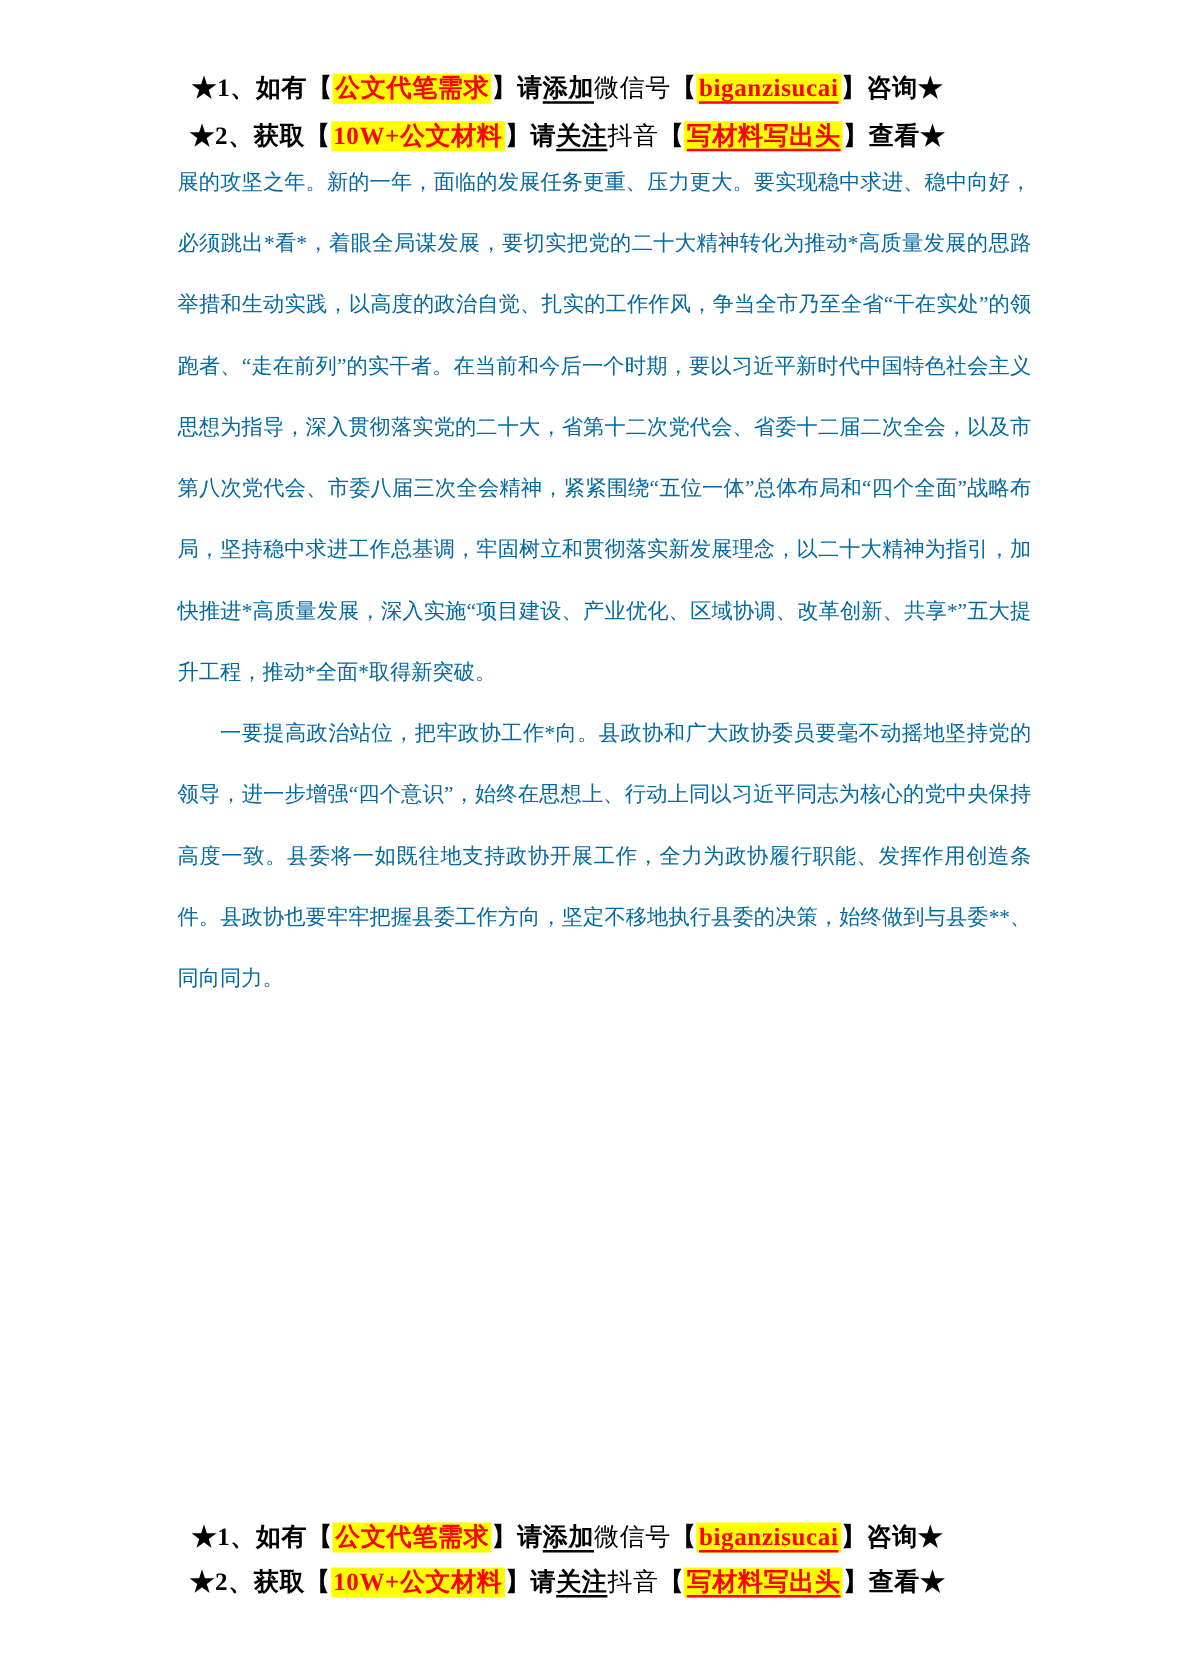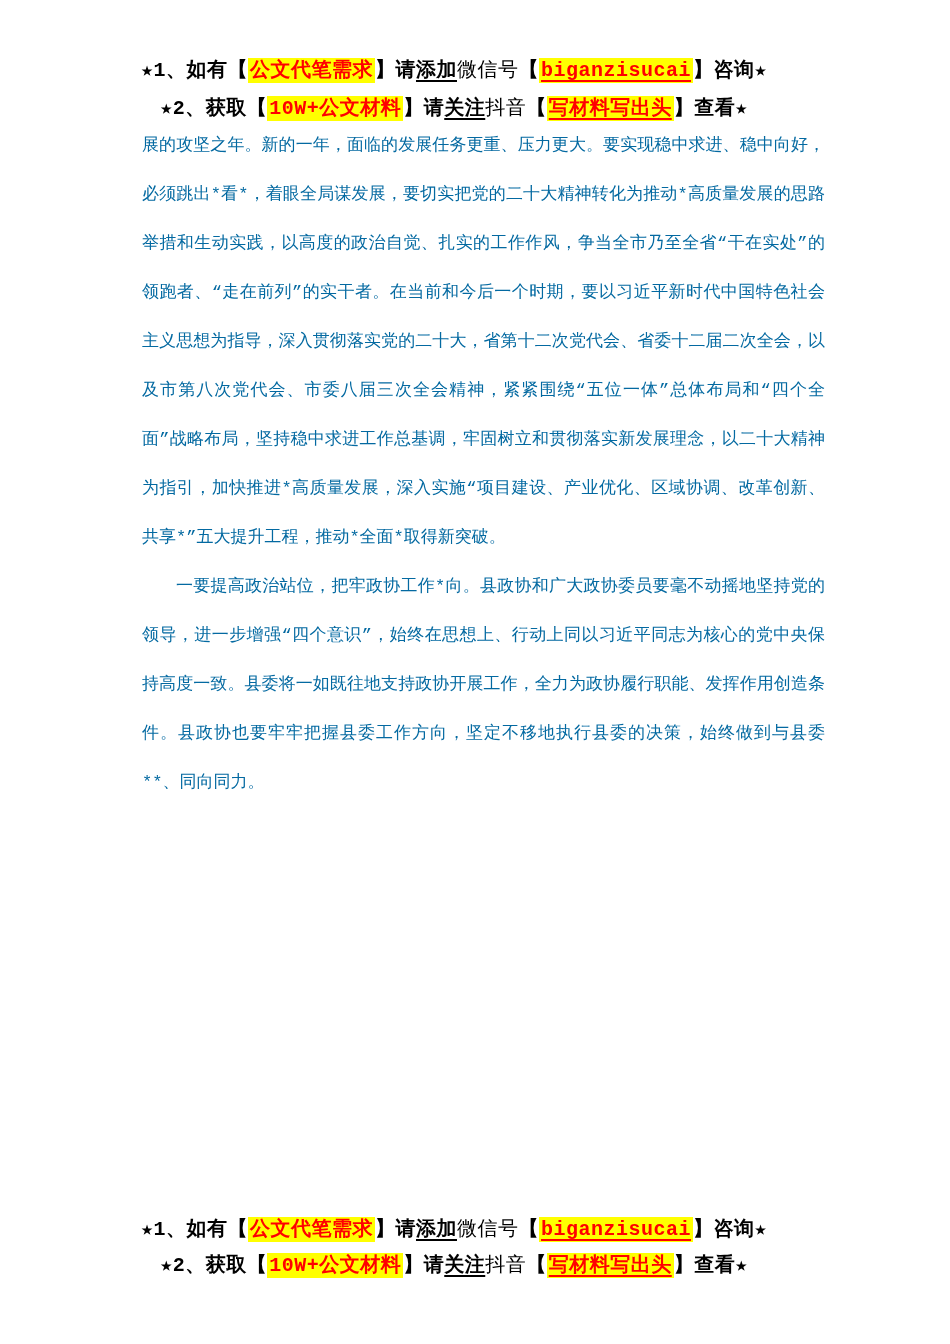--- a/index.html
+++ b/index.html
@@ -1,21 +1,21 @@
 <!DOCTYPE html>
 <html><head>
 <meta charset="utf-8">
 <style>
   html, body { margin: 0; padding: 0; background: #ffffff; }
   .page {
     width: 908px;
     height: 1344px;
     position: relative;
     background: #ffffff;
-    font-family: Liberation Mono, monospace;
+    font-family: Liberation Serif, serif;
     color: #000000;
     overflow: hidden;
   }
   
   .banner {
     position: absolute;
     left: 0;
     width: 100%;
     text-align: center;
     font-weight: 700;

